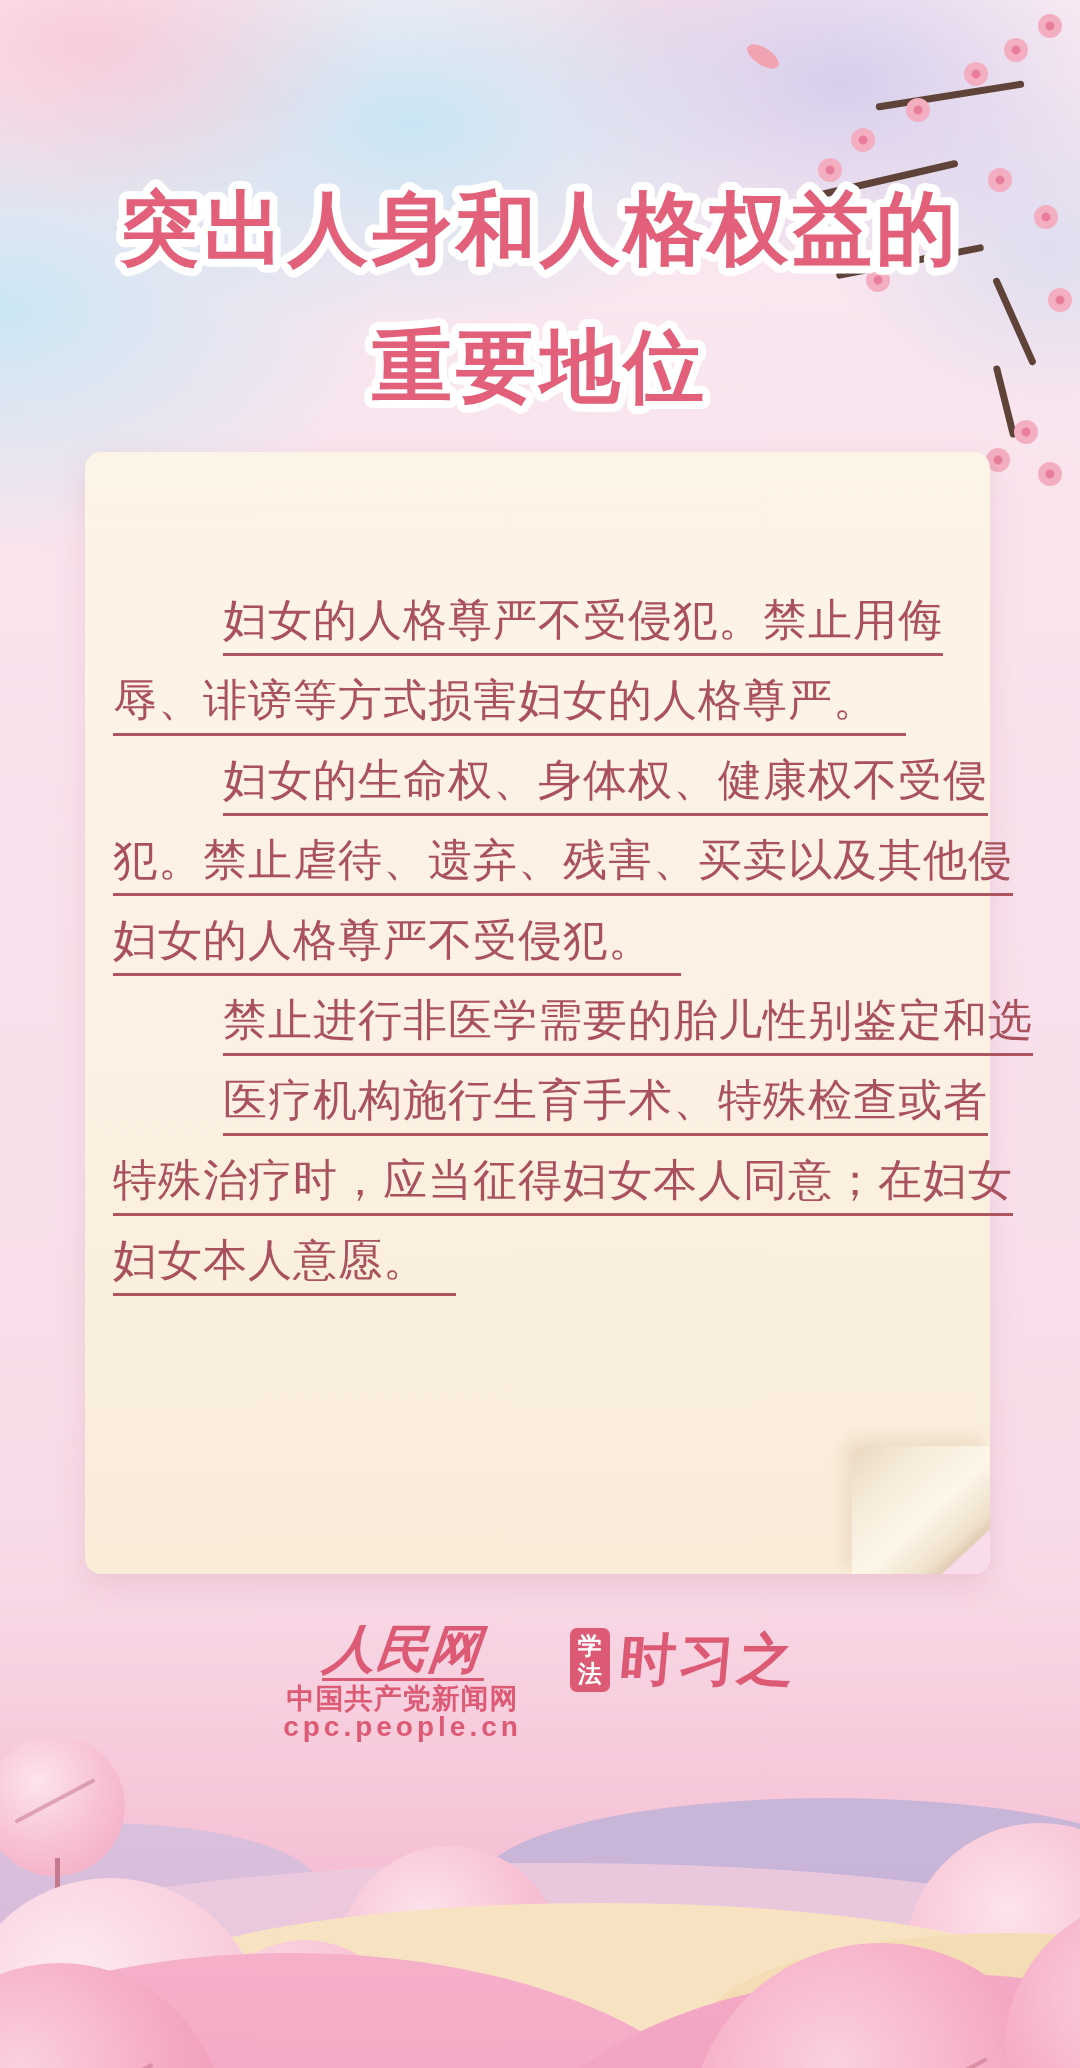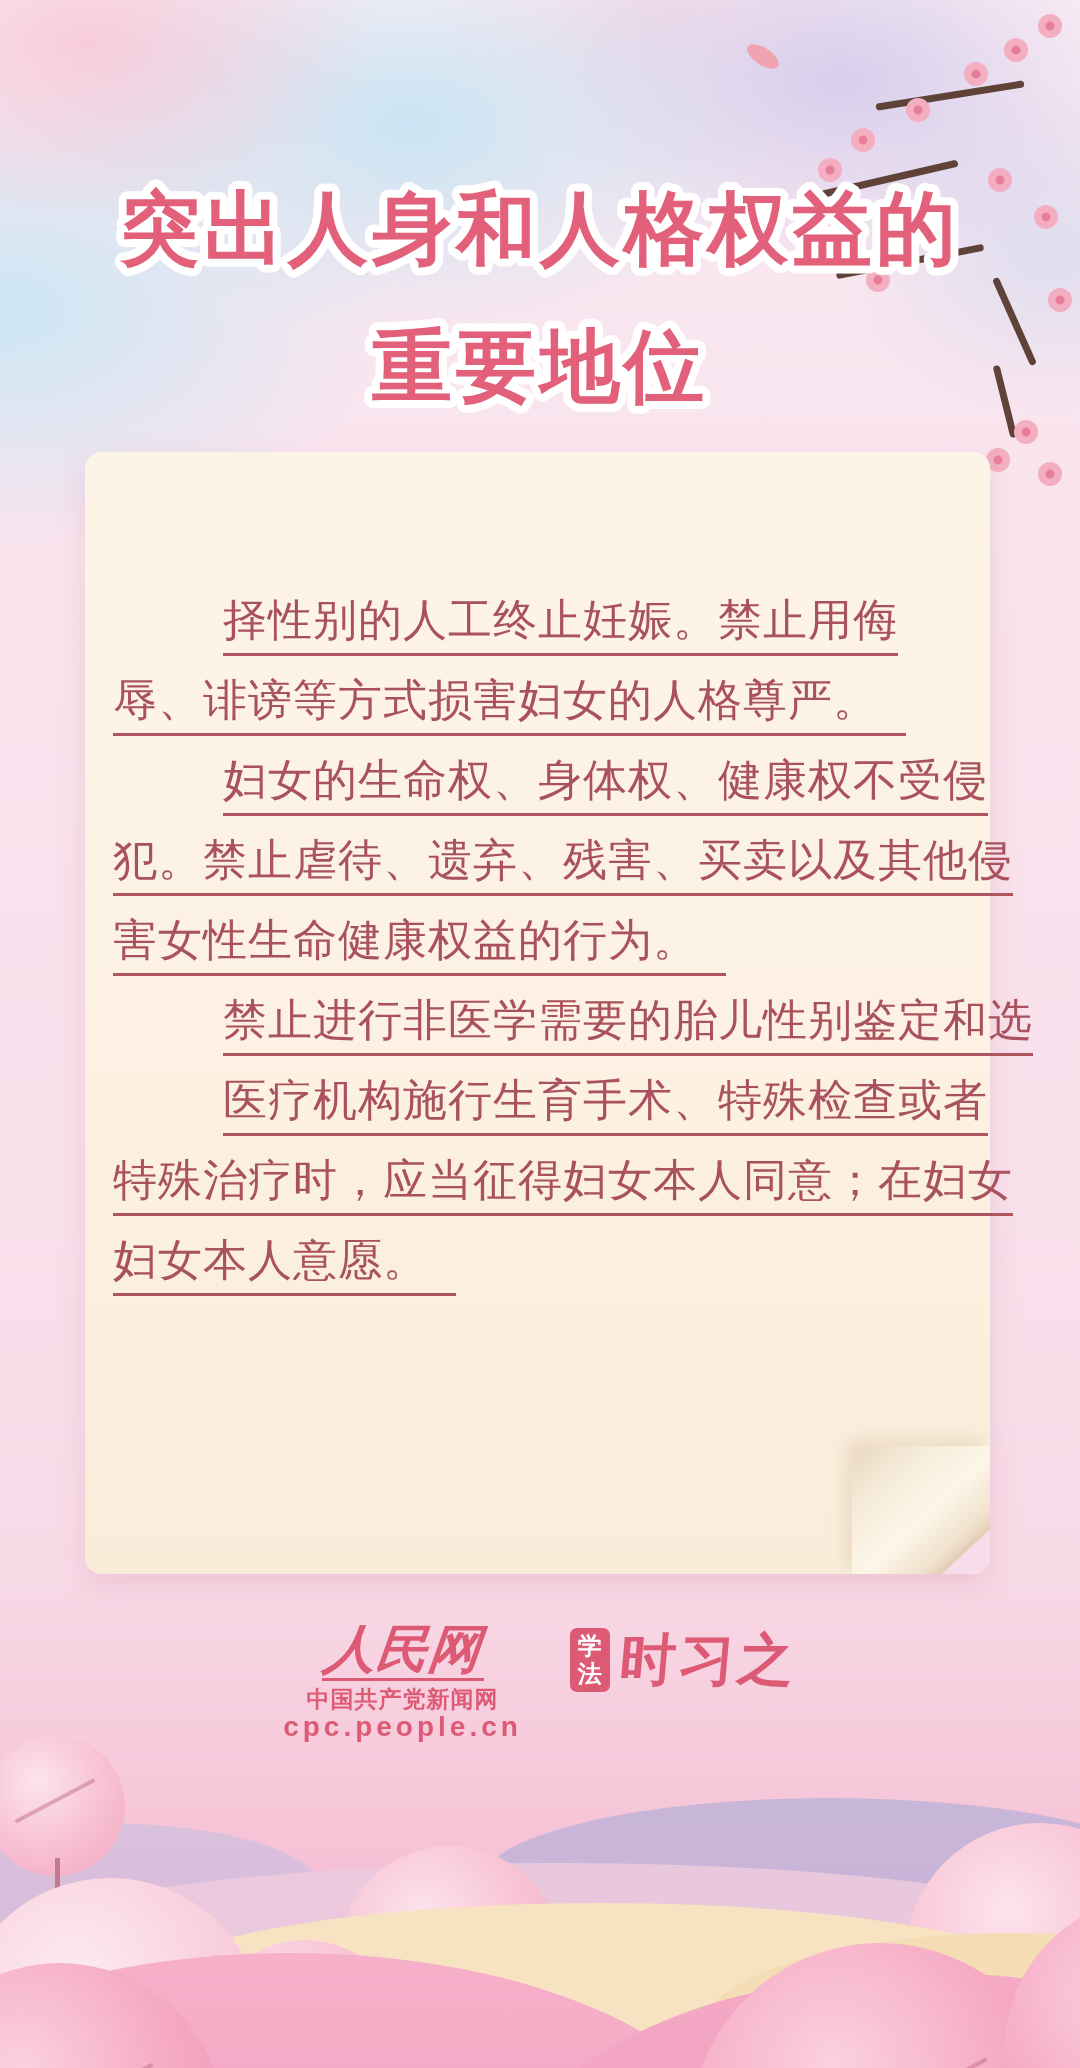--- a/index.html
+++ b/index.html
@@ -59,21 +59,21 @@
     border-bottom-right-radius:16px;border-top-left-radius:14px;
     box-shadow:-8px -8px 14px rgba(186,148,118,.18);
   }
   
   .footer{position:absolute;left:0;top:1622px;width:1080px;display:flex;
           justify-content:center;align-items:flex-start;gap:48px;color:#dd5a74;}
   .people{text-align:center;}
   .people-name{font-family:"DejaVu Serif","Liberation Serif",serif;font-style:italic;
        font-weight:bold;font-size:52px;line-height:54px;transform:skewX(-6deg);}
   .people-rule{width:162px;border-top:3px solid #dd5a74;margin:2px auto 3px auto;}
-  .people-sub{font-size:23px;font-weight:900;letter-spacing:1px;line-height:30px;}
+  .people-sub{font-size:28px;font-weight:900;letter-spacing:1px;line-height:30px;}
   .people-url{font-size:28px;font-weight:bold;letter-spacing:4px;line-height:26px;}
   .xuefa{display:flex;align-items:flex-start;gap:10px;margin-top:6px;}
   .stamp{width:40px;height:64px;background:#dd5a74;border-radius:7px;color:#fff;
          display:flex;flex-direction:column;align-items:center;justify-content:center;
          font-size:24px;font-weight:900;line-height:28px;}
   .slogan{font-size:56px;font-weight:900;line-height:64px;letter-spacing:3px;
           transform:skewX(-5deg);}
   
   .scene{position:absolute;left:0;bottom:0;width:1080px;height:340px;pointer-events:none;}
   .hill{position:absolute;border-radius:50%;}
@@ -130,25 +130,25 @@
   <div class="petal"></div>
 </div>
 
 <svg class="title-svg" width="1080" height="310">
   <text x="540" y="108">突出人身和人格权益的</text>
   <text x="540" y="246">重要地位</text>
 </svg>
 
 <div class="card">
   <div class="law-lines">
-      <div class="line indent"><span class="u">择性别的人工终止妊娠。禁止用侮</span></div>
+      <div class="line indent"><span class="u">妇女的人格尊严不受侵犯。禁止用侮</span></div>
       <div class="line"><span class="u trail">辱、诽谤等方式损害妇女的人格尊严。</span></div>
       <div class="line indent"><span class="u">妇女的生命权、身体权、健康权不受侵</span></div>
       <div class="line"><span class="u">犯。禁止虐待、遗弃、残害、买卖以及其他侵</span></div>
-      <div class="line"><span class="u trail">害女性生命健康权益的行为。</span></div>
+      <div class="line"><span class="u trail">妇女的人格尊严不受侵犯。</span></div>
       <div class="line indent"><span class="u">禁止进行非医学需要的胎儿性别鉴定和选</span></div>
       <div class="line indent"><span class="u">医疗机构施行生育手术、特殊检查或者</span></div>
       <div class="line"><span class="u">特殊治疗时，应当征得妇女本人同意；在妇女</span></div>
       <div class="line"><span class="u trail">妇女本人意愿。</span></div>
     </div>
   <div class="curl"></div>
 </div>
 
 <div class="footer">
   <div class="people">

